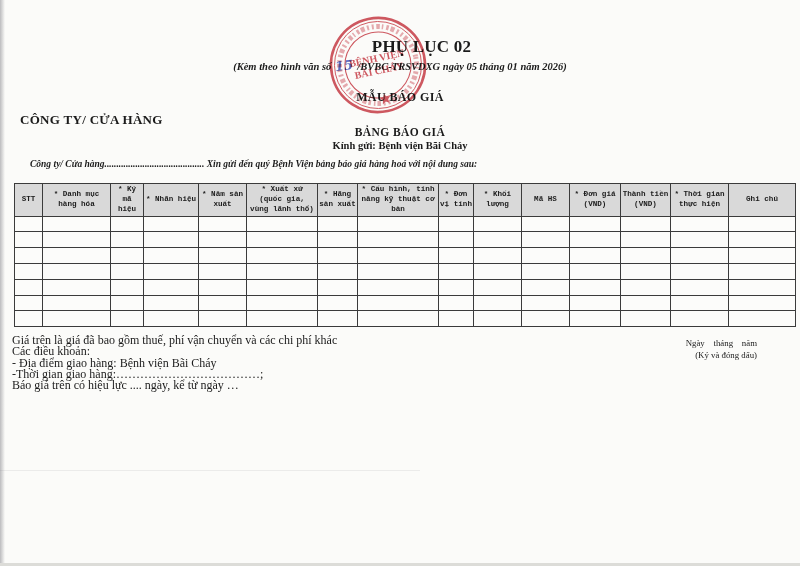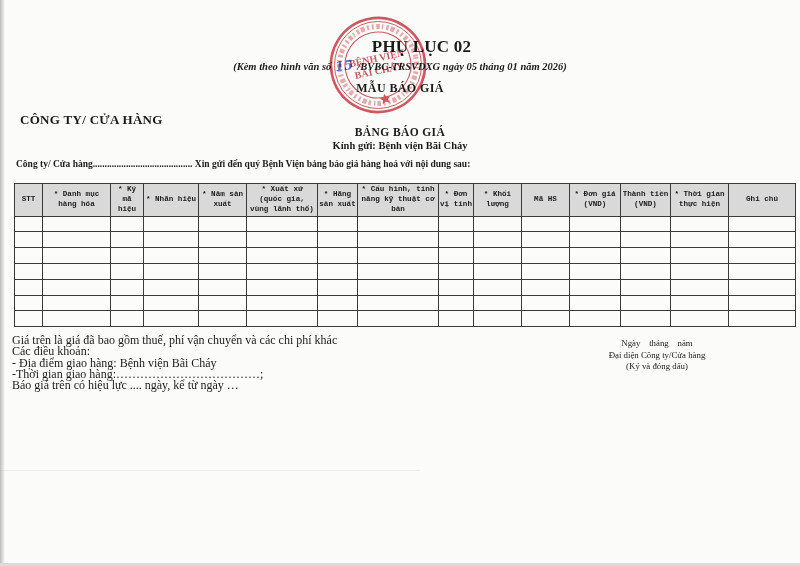--- a/index.html
+++ b/index.html
@@ -28,49 +28,49 @@
 
   
   .header-block { position: absolute; left: 0; right: 0; top: 37px; text-align: center; }
   .appendix { font-size: 17px; font-weight: bold; letter-spacing: .2px; padding-left: 43px; }
   .ref-line { font-size: 10.5px; font-weight: bold; font-style: italic; margin-top: 1px; }
   .handwritten {
     color: #5f6ec7; font-size: 13px; font-weight: bold;
     display: inline-block; transform: rotate(-6deg); margin: 0 4px;
     font-family: "DejaVu Serif", serif;
   }
-  .form-title { font-size: 12px; font-weight: bold; letter-spacing: .4px; margin-top: 8px; }
+  .form-title { font-size: 12px; font-weight: bold; letter-spacing: .4px; margin-top: 17px; }
 
   
   .stamp {
     position: absolute; left: 328px; top: 15px; width: 100px; height: 100px;
     color: var(--stamp-color); opacity: .82; transform: rotate(-12deg);
     mix-blend-mode: multiply; pointer-events: none;
   }
   .stamp svg { width: 100%; height: 100%; }
 
   .company-label { position: absolute; left: 20px; top: 112px; font-size: 13px; font-weight: bold; letter-spacing: .3px; }
   .doc-title { position: absolute; left: 0; right: 0; top: 126px; text-align: center; font-size: 11.5px; font-weight: bold; letter-spacing: .4px; }
   .recipient  { position: absolute; left: 0; right: 0; top: 140px; text-align: center; font-size: 10.5px; font-weight: bold; }
-  .intro-line { position: absolute; left: 16px; top: 159px; font-size: 9.5px; font-weight: bold; }
+  .intro-line { position: absolute; left: 30px; top: 159px; font-size: 9.5px; font-weight: bold; font-style: italic; }
 
   
   .table-wrap { position: absolute; left: 14px; top: 183px; }
   table { border-collapse: collapse; table-layout: fixed; width: 781px; font-family: Liberation Mono, monospace; }
   th, td { border: 1px solid #3b3b3b; }
   thead th {
     background: #d9d9d9; font-size: 7.6px; font-weight: bold;
     height: 31px; text-align: center; vertical-align: middle;
     padding: 1px 1px; line-height: 1.3; overflow: hidden;
   }
   tbody td { height: 15.8px; background: #fcfcfa; }
 
   
   .notes { position: absolute; left: 12px; top: 335px; font-size: 12px; line-height: 11.3px; }
-  .signature { position: absolute; left: 557px; top: 338px; width: 200px; text-align: center; font-size: 8.8px; line-height: 11.6px; }
+  .signature { position: absolute; left: 557px; top: 338px; width: 200px; text-align: right; font-size: 8.8px; line-height: 11.6px; }
   .signature .date-line { white-space: pre; }
 </style>
 </head>
 <body>
 
 <div class="edge-left"></div>
 <div class="scan-line"></div>
 <div class="edge-bottom"></div>
 
 <div class="header-block">
@@ -262,15 +262,14 @@
 <div class="notes">
   <div>Giá trên là giá đã bao gồm thuế, phí vận chuyển và các chi phí khác</div>
   <div>Các điều khoản:</div>
   <div>- Địa điểm giao hàng: Bệnh viện Bãi Cháy</div>
   <div>-Thời gian giao hàng:………………………………;</div>
   <div>Báo giá trên có hiệu lực .... ngày, kể từ ngày …</div>
 </div>
 
 <div class="signature">
   <div class="date-line">Ngày&nbsp;&nbsp;&nbsp;&nbsp;tháng&nbsp;&nbsp;&nbsp;&nbsp;năm</div>
-  <div>Đại diện Công ty/Cửa hàng</div>
   <div>(Ký và đóng dấu)</div>
 </div>
 
 </body></html>

